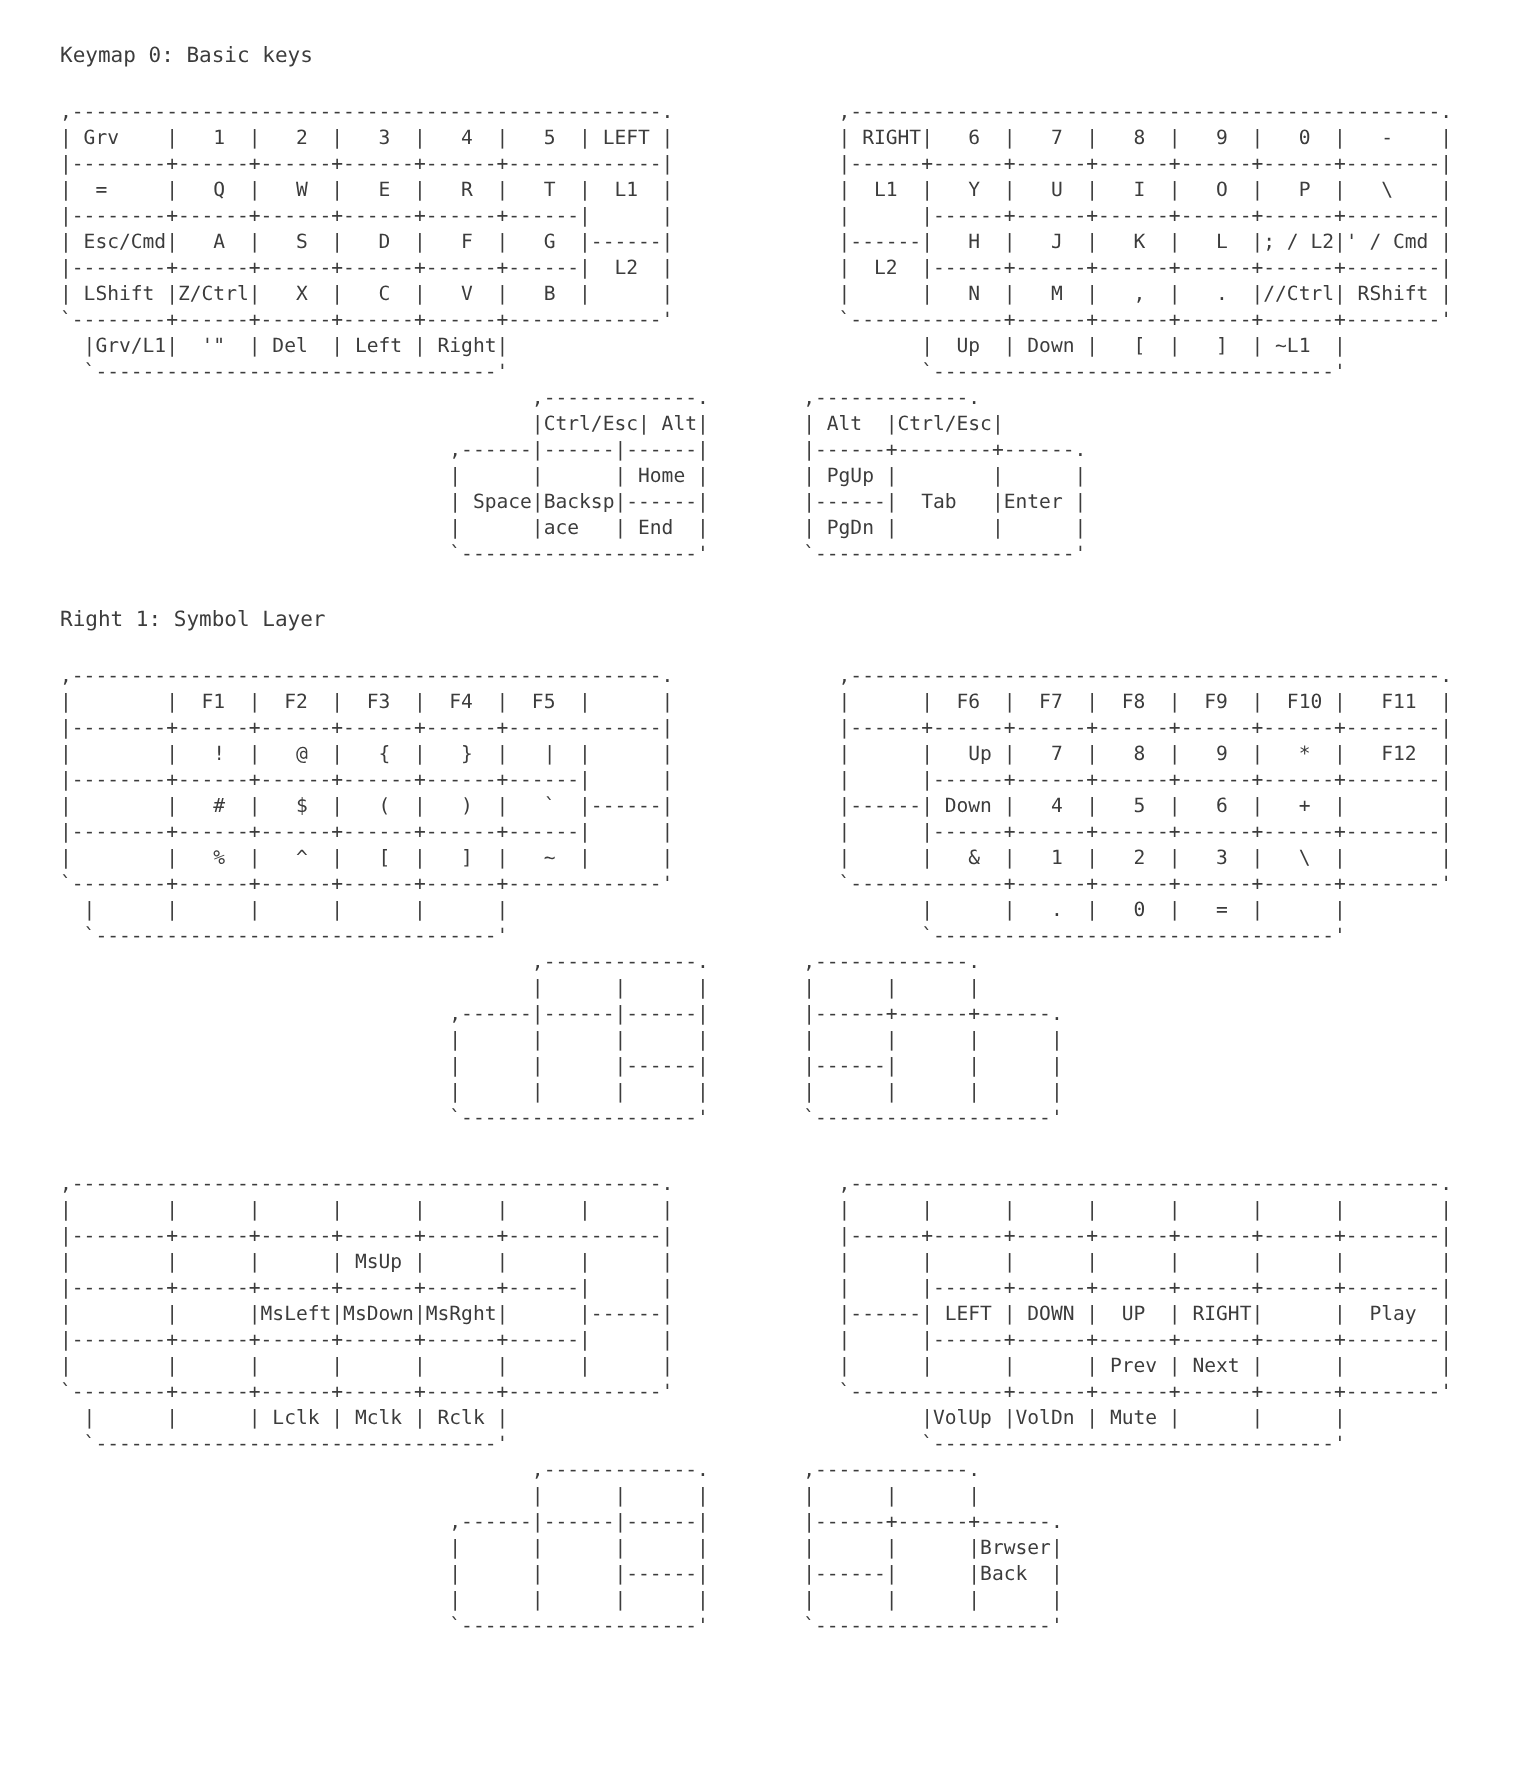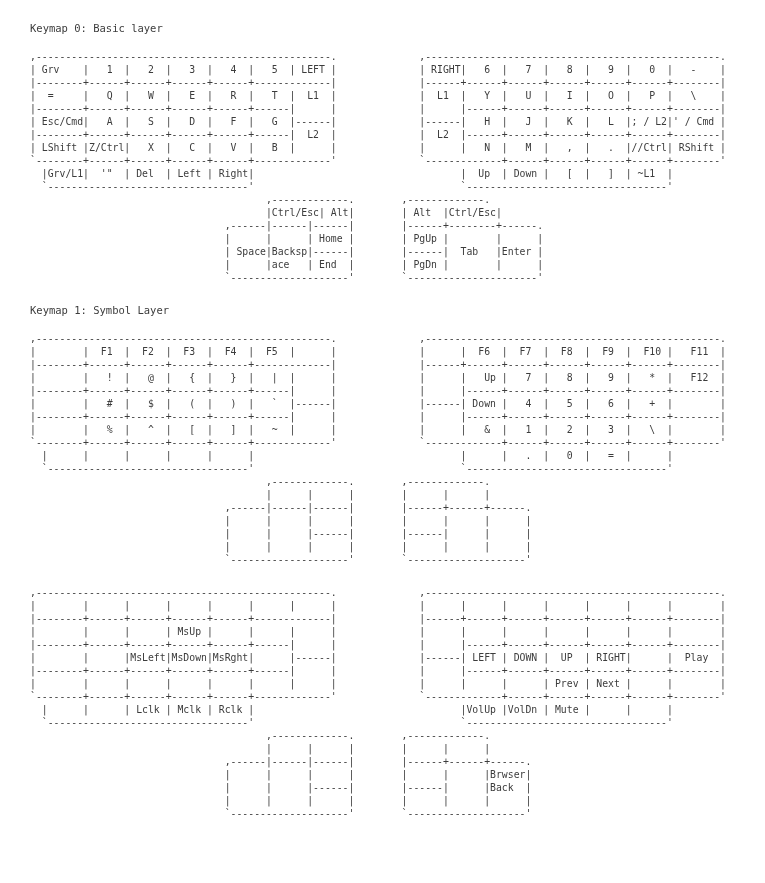--- a/index.html
+++ b/index.html
@@ -35,21 +35,21 @@
     margin: 0 0 20px 0;
     white-space: pre;
   }
 </style>
 </head>
 <body>
 
 <div class="page">
 
   <section class="keymap-section">
-    <div class="km-title">Keymap 0: Basic layer</div>
+    <div class="km-title">Keymap 0: Basic keys</div>
     <pre class="km-art">,--------------------------------------------------.              ,--------------------------------------------------.
 | Grv    |   1  |   2  |   3  |   4  |   5  | LEFT |              | RIGHT|   6  |   7  |   8  |   9  |   0  |   -    |
 |--------+------+------+------+------+-------------|              |------+------+------+------+------+------+--------|
 |  =     |   Q  |   W  |   E  |   R  |   T  |  L1  |              |  L1  |   Y  |   U  |   I  |   O  |   P  |   \    |
 |--------+------+------+------+------+------|      |              |      |------+------+------+------+------+--------|
 | Esc/Cmd|   A  |   S  |   D  |   F  |   G  |------|              |------|   H  |   J  |   K  |   L  |; / L2|' / Cmd |
 |--------+------+------+------+------+------|  L2  |              |  L2  |------+------+------+------+------+--------|
 | LShift |Z/Ctrl|   X  |   C  |   V  |   B  |      |              |      |   N  |   M  |   ,  |   .  |//Ctrl| RShift |
 `--------+------+------+------+------+-------------'              `-------------+------+------+------+------+--------'
   |Grv/L1|  '"  | Del  | Left | Right|                                   |  Up  | Down |   [  |   ]  | ~L1  |
@@ -57,21 +57,21 @@
                                         ,-------------.        ,-------------.
                                         |Ctrl/Esc| Alt|        | Alt  |Ctrl/Esc|
                                  ,------|------|------|        |------+--------+------.
                                  |      |      | Home |        | PgUp |        |      |
                                  | Space|Backsp|------|        |------|  Tab   |Enter |
                                  |      |ace   | End  |        | PgDn |        |      |
                                  `--------------------'        `----------------------'</pre>
   </section>
 
   <section class="keymap-section">
-    <div class="km-title">Keymap 1: Symbol Layer</div>
+    <div class="km-title">Right 1: Symbol Layer</div>
     <pre class="km-art">,--------------------------------------------------.              ,--------------------------------------------------.
 |        |  F1  |  F2  |  F3  |  F4  |  F5  |      |              |      |  F6  |  F7  |  F8  |  F9  |  F10 |   F11  |
 |--------+------+------+------+------+-------------|              |------+------+------+------+------+------+--------|
 |        |   !  |   @  |   {  |   }  |   |  |      |              |      |   Up |   7  |   8  |   9  |   *  |   F12  |
 |--------+------+------+------+------+------|      |              |      |------+------+------+------+------+--------|
 |        |   #  |   $  |   (  |   )  |   `  |------|              |------| Down |   4  |   5  |   6  |   +  |        |
 |--------+------+------+------+------+------|      |              |      |------+------+------+------+------+--------|
 |        |   %  |   ^  |   [  |   ]  |   ~  |      |              |      |   &amp;  |   1  |   2  |   3  |   \  |        |
 `--------+------+------+------+------+-------------'              `-------------+------+------+------+------+--------'
   |      |      |      |      |      |                                   |      |   .  |   0  |   =  |      |

